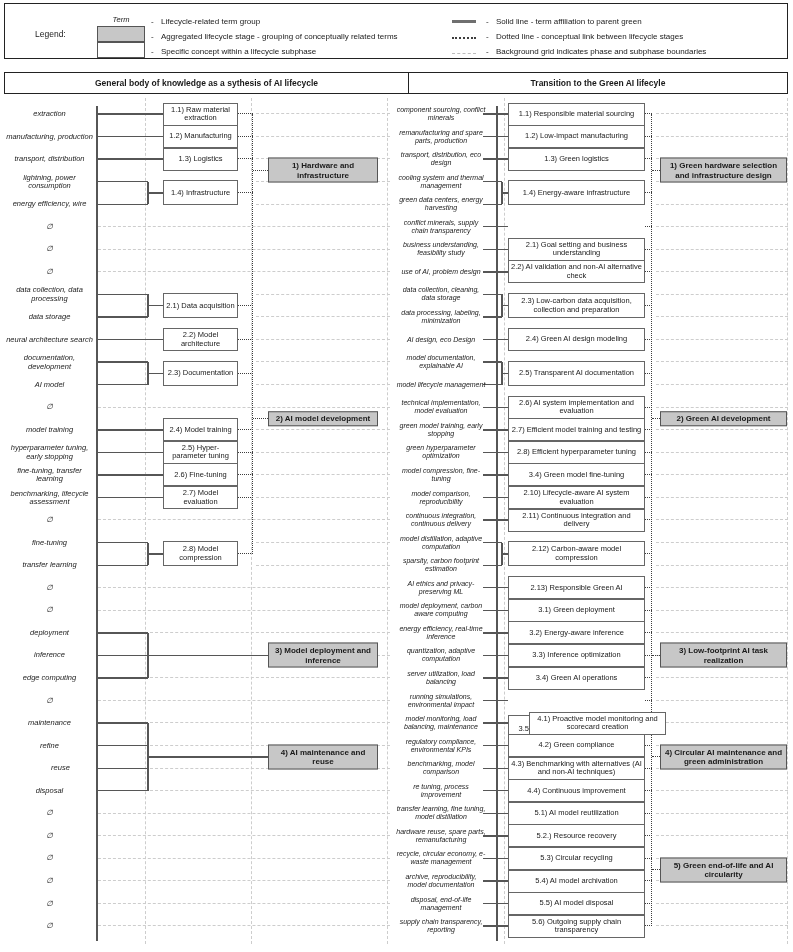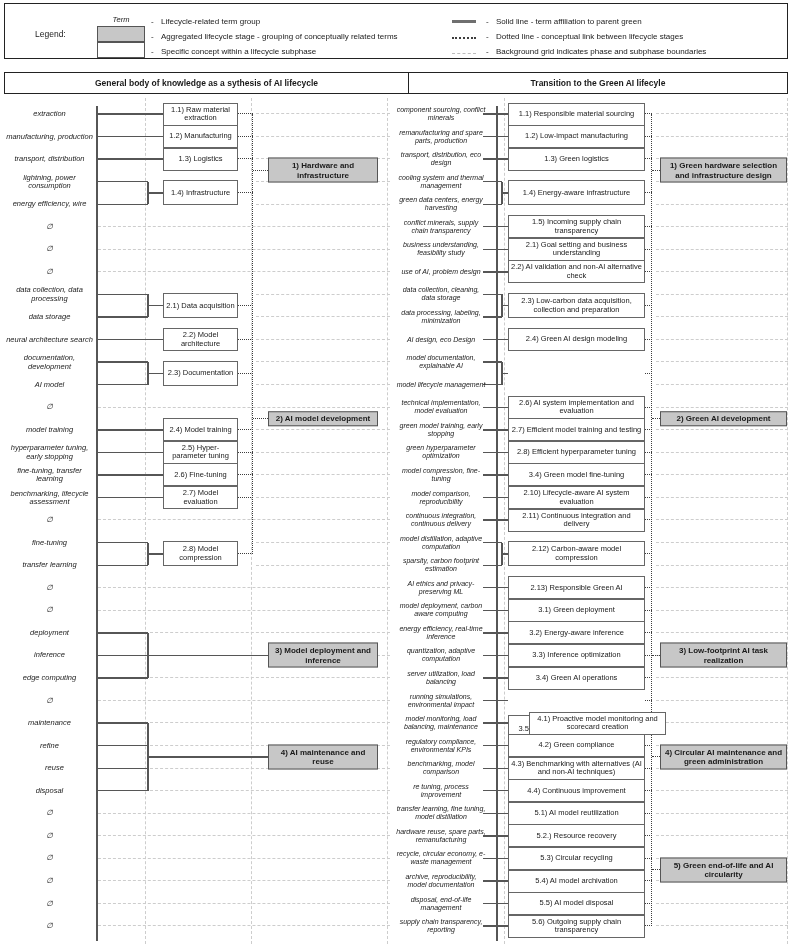--- a/index.html
+++ b/index.html
@@ -206,21 +206,21 @@
     <div class="term" style="left: 3px; top: 542.64px; width: 93px;">fine-tuning</div>
     <div class="term" style="left: 3px; top: 565.2px; width: 93px;">transfer learning</div>
     <div class="term" style="left: 3px; top: 587.76px; width: 93px;">∅</div>
     <div class="term" style="left: 3px; top: 610.32px; width: 93px;">∅</div>
     <div class="term" style="left: 3px; top: 632.88px; width: 93px;">deployment</div>
     <div class="term" style="left: 3px; top: 655.44px; width: 93px;">inference</div>
     <div class="term" style="left: 3px; top: 678px; width: 93px;">edge computing</div>
     <div class="term" style="left: 3px; top: 700.56px; width: 93px;">∅</div>
     <div class="term" style="left: 3px; top: 723.12px; width: 93px;">maintenance</div>
     <div class="term" style="left: 3px; top: 745.68px; width: 93px;">refine</div>
-    <div class="term" style="left: 8px; top: 768.24px; width: 93px;">reuse</div>
+    <div class="term" style="left: 14px; top: 768.24px; width: 93px;">reuse</div>
     <div class="term" style="left: 3px; top: 790.8px; width: 93px;">disposal</div>
     <div class="term" style="left: 3px; top: 813.36px; width: 93px;">∅</div>
     <div class="term" style="left: 3px; top: 835.92px; width: 93px;">∅</div>
     <div class="term" style="left: 3px; top: 858.48px; width: 93px;">∅</div>
     <div class="term" style="left: 3px; top: 881.04px; width: 93px;">∅</div>
     <div class="term" style="left: 3px; top: 903.6px; width: 93px;">∅</div>
     <div class="term" style="left: 3px; top: 926.16px; width: 93px;">∅</div>
     <div class="grid-v" style="left: 504.3px; top: 98px; height: 846px;"></div>
     <div class="grid-v" style="left: 787.3px; top: 98px; height: 846px;"></div>
     <div class="grid-h" style="left: 656px; top: 113.3px; width: 132px;"></div>
@@ -342,25 +342,25 @@
     <div class="dot-h" style="left: 652px; top: 169.7px; width: 8px;"></div>
     <div class="dot-h" style="left: 652px; top: 417.86px; width: 8px;"></div>
     <div class="dot-h" style="left: 652px; top: 654.74px; width: 8px;"></div>
     <div class="dot-h" style="left: 652px; top: 756.26px; width: 8px;"></div>
     <div class="dot-h" style="left: 652px; top: 869.06px; width: 8px;"></div>
     <div class="dot-v" style="left: 651.3px; top: 114px; height: 812.16px;"></div>
     <div class="wbox" style="left: 508px; top: 102.5px; width: 137px; height: 23px;">1.1) Responsible material sourcing</div>
     <div class="wbox" style="left: 508px; top: 125.06px; width: 137px; height: 23px;">1.2) Low-impact manufacturing</div>
     <div class="wbox" style="left: 508px; top: 147.62px; width: 137px; height: 23px;">1.3) Green logistics</div>
     <div class="wbox" style="left: 508px; top: 180.46px; width: 137px; height: 25px;">1.4) Energy-aware infrastructure</div>
-    <div class="wbox" style="left: 508px; top: 215.3px; width: 137px; height: 23px;">1.5) Incoming supply chain transparency</div>
     <div class="wbox" style="left: 508px; top: 237.86px; width: 137px; height: 23px;">2.1) Goal setting and business understanding</div>
     <div class="wbox" style="left: 508px; top: 260.42px; width: 137px; height: 23px;">2.2) AI validation and non-AI alternative check</div>
     <div class="wbox" style="left: 508px; top: 293.26px; width: 137px; height: 25px;">2.3) Low-carbon data acquisition, collection and preparation</div>
     <div class="wbox" style="left: 508px; top: 328.1px; width: 137px; height: 23px;">2.4) Green AI design modeling</div>
+    <div class="wbox" style="left: 508px; top: 360.94px; width: 137px; height: 25px;">2.5) Transparent AI documentation</div>
     <div class="wbox" style="left: 508px; top: 395.78px; width: 137px; height: 23px;">2.6) AI system implementation and evaluation</div>
     <div class="wbox" style="left: 508px; top: 418.34px; width: 137px; height: 23px;">2.7) Efficient model training and testing</div>
     <div class="wbox" style="left: 508px; top: 440.9px; width: 137px; height: 23px;">2.8) Efficient hyperparameter tuning</div>
     <div class="wbox" style="left: 508px; top: 463.46px; width: 137px; height: 23px;">3.4) Green model fine-tuning</div>
     <div class="wbox" style="left: 508px; top: 486.02px; width: 137px; height: 23px;">2.10) Lifecycle-aware AI system evaluation</div>
     <div class="wbox" style="left: 508px; top: 508.58px; width: 137px; height: 23px;">2.11) Continuous integration and delivery</div>
     <div class="wbox" style="left: 508px; top: 541.42px; width: 137px; height: 25px;">2.12) Carbon-aware model compression</div>
     <div class="wbox" style="left: 508px; top: 576.26px; width: 137px; height: 23px;">2.13) Responsible Green AI</div>
     <div class="wbox" style="left: 508px; top: 598.82px; width: 137px; height: 23px;">3.1) Green deployment</div>
     <div class="wbox" style="left: 508px; top: 621.38px; width: 137px; height: 23px;">3.2) Energy-aware inference</div>

